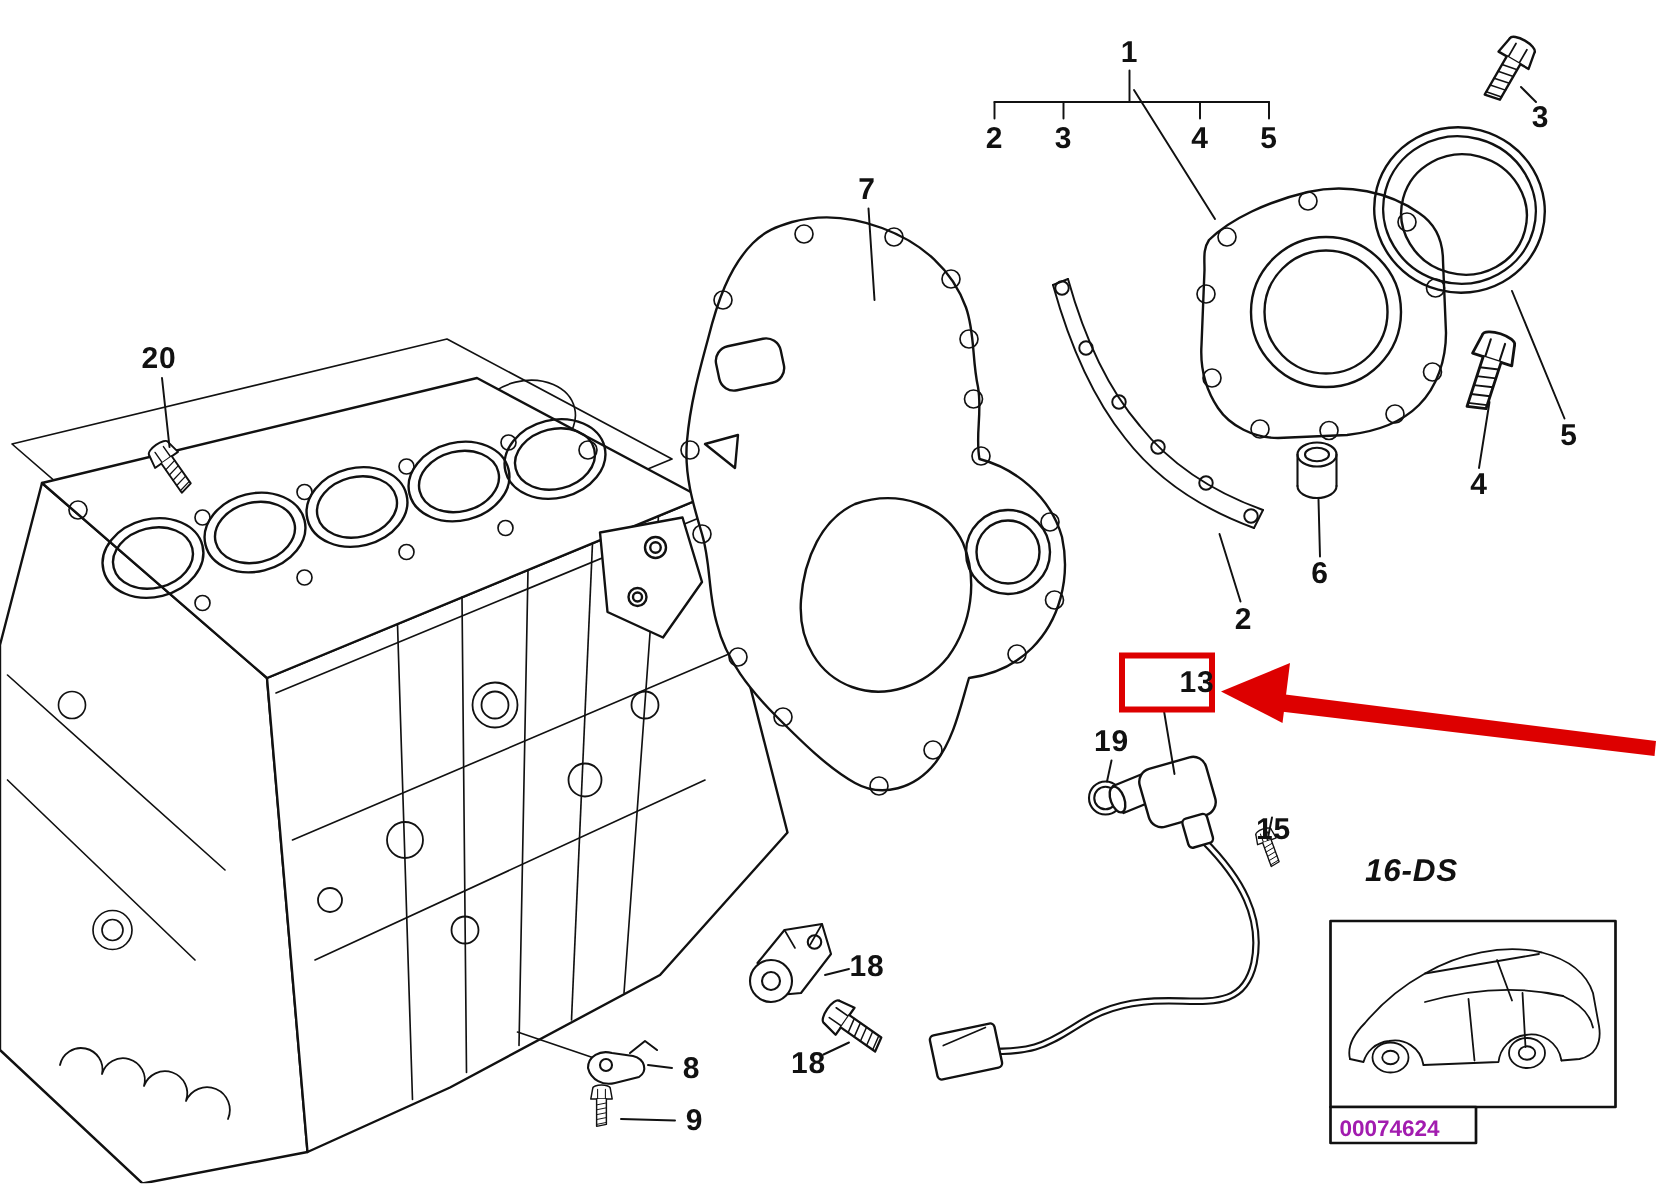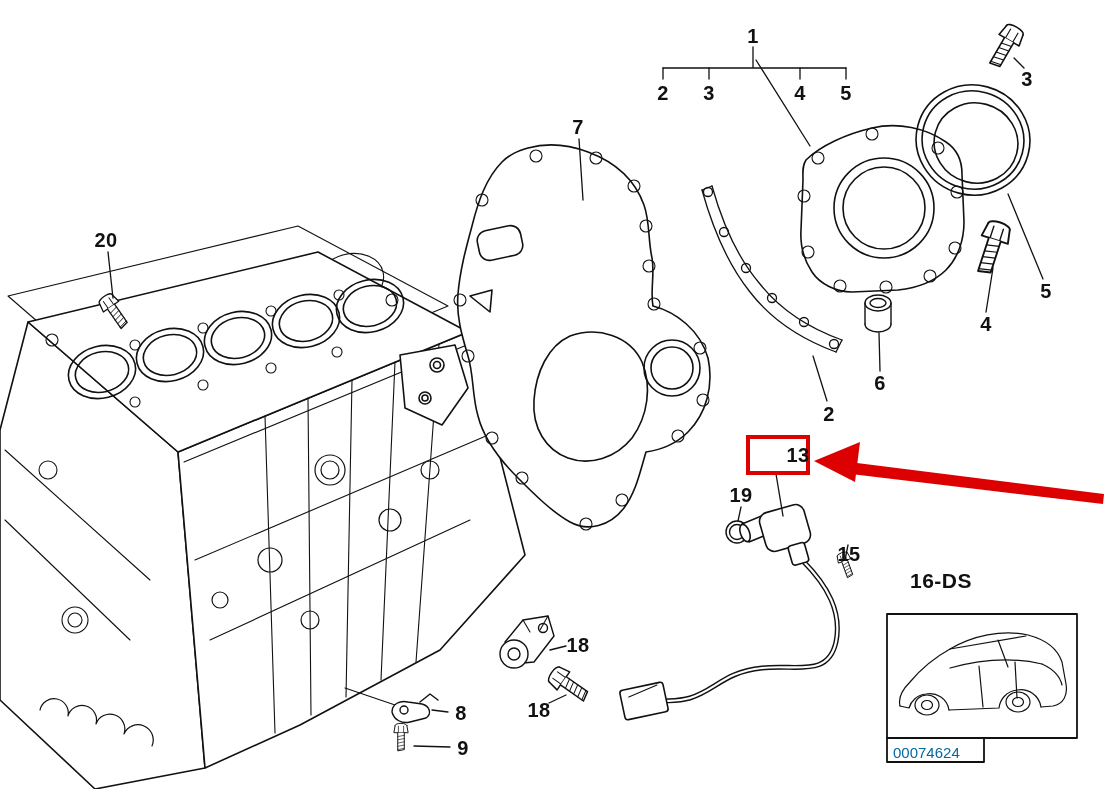--- a/index.html
+++ b/index.html
@@ -6,30 +6,30 @@
   #stage{
     position:relative;width:1105px;height:789px;background:#fff;
     font-family:"Liberation Sans",sans-serif;overflow:hidden;
   }
   #art{position:absolute;left:0;top:0;}
   .lbl{
     position:absolute;transform:translate(-50%,-50%);
     font-weight:bold;font-size:20px;color:#111;letter-spacing:0.5px;
     cursor:default;user-select:none;white-space:nowrap;
   }
-  .lbl-big{font-size:21px;}
+  .lbl-big{font-size:21px;font-style:italic;}
   #highlight-box{
     position:absolute;left:746px;top:435px;width:56px;height:32px;
     border:4px solid #dd0000;display:flex;align-items:center;justify-content:center;
   }
   #highlight-box .lbl{position:static;transform:none;margin-left:40px;}
   #inset-code{left:941px;top:581px;}
   #part-number{
     position:absolute;left:893px;top:744px;transform:none;
-    font-weight:normal;font-size:15px;color:#0369a1;
+    font-weight:bold;font-size:15px;color:#a21caf;
   }
 </style>
 </head>
 <body>
 
 <div id="stage">
 
 <svg id="art" width="1105" height="789" viewBox="0 0 1105 789">
   <g stroke="#111" stroke-width="1.6" fill="none" stroke-linejoin="round" stroke-linecap="round">
 

